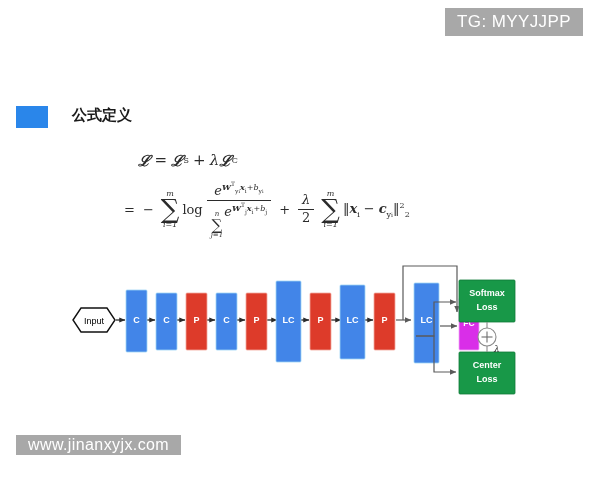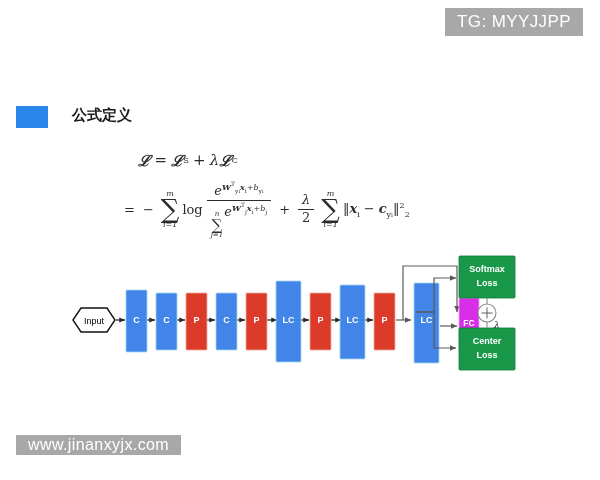--- a/index.html
+++ b/index.html
@@ -283,21 +283,21 @@
     <line x1="375" y1="74" x2="392" y2="74" marker-end="url(#ahg)"></line>
   </g>
 
   <g>
     <rect x="394" y="46" width="20" height="52" rx="1" fill="#d92ee8" stroke="#f0a6f7" stroke-width="0.8"></rect>
     <text class="lbl" x="404" y="74" font-size="8.5" text-anchor="middle">FC</text>
   </g>
 </svg>
 </div>
 
-<div style="position:absolute; left:412px; top:244px; width:120px; height:130px;text-align:right;">
+<div style="position:absolute; left:412px; top:268px; width:120px; height:130px;text-align:right;">
 <svg width="120" height="130" viewBox="0 0 120 130" xmlns="http://www.w3.org/2000/svg">
   <defs>
     <marker id="ahg2" markerWidth="6" markerHeight="6" refX="5.2" refY="2.4" orient="auto">
       <path d="M0,0 L5.4,2.4 L0,4.8 z" fill="#5a5a5a"></path>
     </marker>
   </defs>
 
   <g stroke="#5a5a5a" stroke-width="1.2" fill="none">
     <path d="M4,68 L22,68 L22,34 L44,34" marker-end="url(#ahg2)"></path>
     <path d="M4,68 L22,68 L22,104 L44,104" marker-end="url(#ahg2)"></path>

